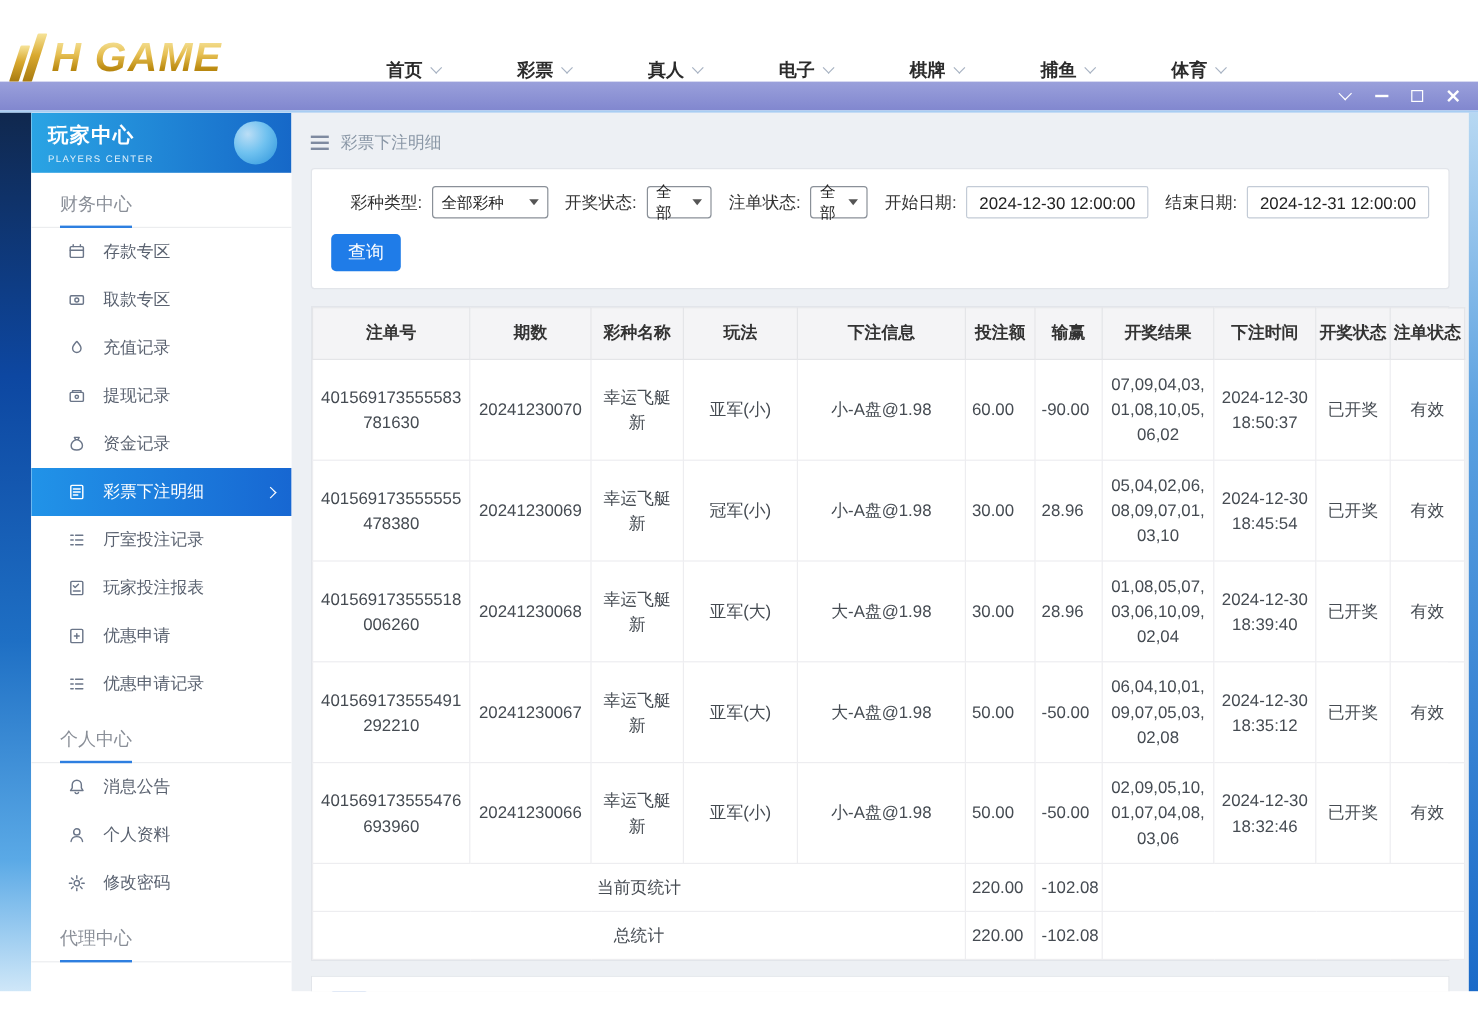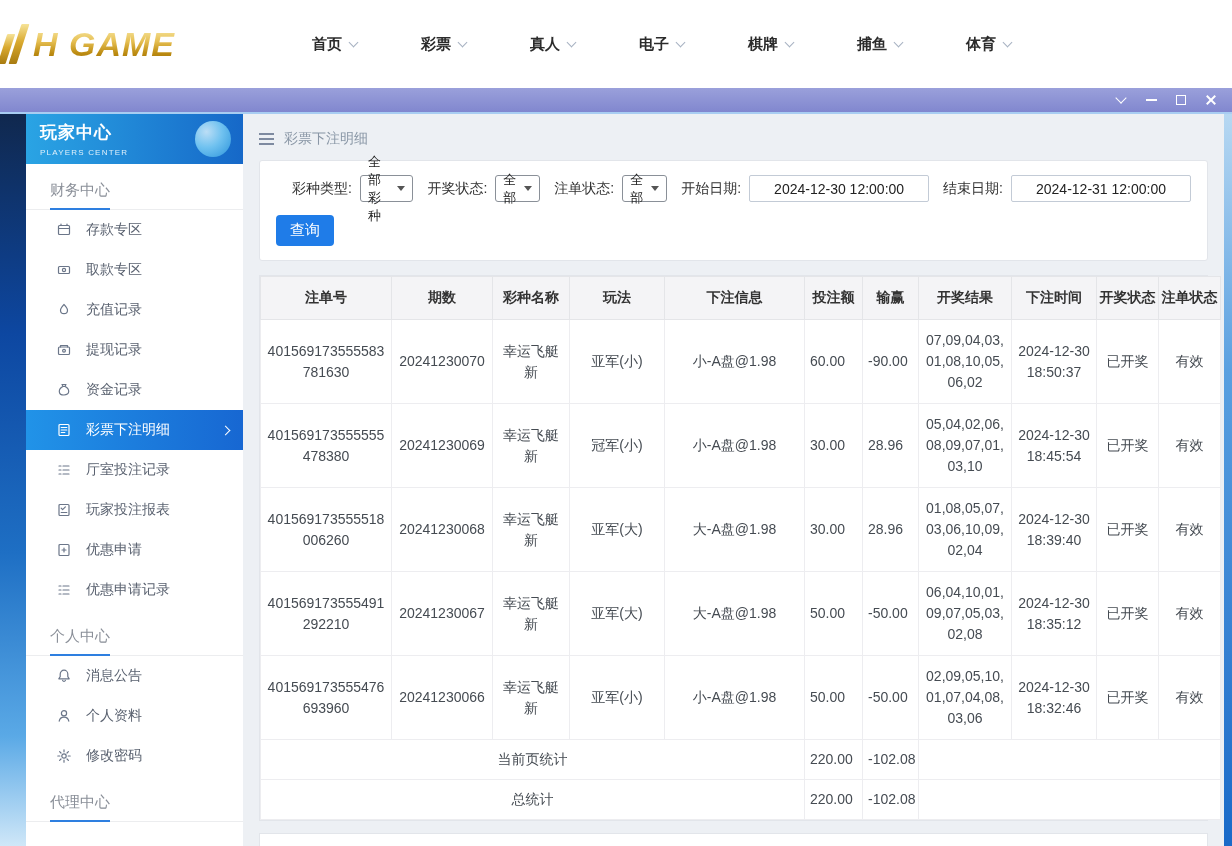--- a/index.html
+++ b/index.html
@@ -1,20 +1,20 @@
 <!DOCTYPE html>
 <html><head>
 <meta charset="utf-8">
 <style>
   *{box-sizing:border-box;margin:0;padding:0}
   html,body{width:1232px;height:846px;overflow:hidden}
   body{font-family:"Liberation Sans","DejaVu Sans",sans-serif;background:#fff}
 
   
-  .topbar{height:88px;display:flex;align-items:center;padding:0 24px 0 0;background:#fff}
+  .topbar{height:68px;display:flex;align-items:flex-end;padding:0 24px 0 10px;background:#fff}
   .logo{display:flex;align-items:center;gap:10px;width:268px;cursor:pointer}
   .logo-mark{display:flex;gap:3px;transform:skewX(-18deg);margin-left:4px}
   .logo-mark i{display:block;width:8px;height:40px;background:linear-gradient(180deg,#f6e398,#d9a92f 45%,#a87b10);border-radius:1px}
   .logo-mark i:first-child{height:30px;margin-top:10px}
   .logo-text{font-size:34px;font-weight:800;font-style:italic;letter-spacing:1px;
     background:linear-gradient(180deg,#f7e6a0 8%,#e6bf52 42%,#bd8c12 72%,#9a6d06);
     -webkit-background-clip:text;background-clip:text;color:transparent;white-space:nowrap}
   .mainnav{display:flex;gap:64px;margin-left:44px}
   .nav-item{display:flex;align-items:center;font-size:15px;color:#2b2b2b;text-decoration:none;cursor:pointer;font-weight:600}
   .chev{width:7px;height:7px;border-right:1.6px solid #a7b2c2;border-bottom:1.6px solid #a7b2c2;transform:rotate(45deg);display:inline-block;margin-left:8px;margin-top:-4px}
@@ -56,21 +56,21 @@
   .hamburger{display:inline-flex;flex-direction:column;gap:3px;cursor:pointer}
   .hamburger i{width:15px;height:2px;background:#7e8aa0}
 
   .filter-card{background:#fff;border:1px solid #e2e5ea;border-radius:3px;margin-top:8px;padding:14px 16px}
   .filter-row{display:flex;align-items:center;gap:8px;font-size:14px;color:#333}
   .filter-row label{margin-left:6px;white-space:nowrap}
   .filter-row label:first-child{margin-left:16px}
   .sel{display:inline-flex;align-items:center;justify-content:space-between;height:27px;border:1px solid #8a9098;border-radius:3px;background:#fff;padding:0 7px;font-size:13px;color:#222;cursor:pointer}
   .tri{width:0;height:0;border-left:4px solid transparent;border-right:4px solid transparent;border-top:5px solid #555;margin-left:8px}
   .w112{width:112px}.w62{width:62px}.w54{width:54px}
-  .date-input{height:27px;width:180px;border:1px solid #c3cbd6;border-radius:2px;padding:0 6px;font-size:14px;color:#222;font-family:inherit;text-align:center}
+  .date-input{height:27px;width:152px;border:1px solid #c3cbd6;border-radius:2px;padding:0 6px;font-size:14px;color:#222;font-family:inherit;text-align:center}
   .query-btn{margin-top:13px;width:58px;height:31px;background:#1f7ce8;color:#fff;border:none;border-radius:4px;font-size:15px;cursor:pointer;font-family:inherit}
 
   .table-card{background:#fff;border:1px solid #e2e5ea;margin-top:14px}
   table{width:100%;border-collapse:collapse;table-layout:fixed;font-size:14px;color:#454b52}
   th{background:#f4f4f6;color:#333;font-weight:700;height:43px;border:1px solid #e4e5e8;padding:4px 2px}
   td{border:1px solid #ededf0;text-align:center;padding:10px 5px;line-height:1.5;vertical-align:middle;background:#fff}
   td.break{word-break:break-all}
   td.num{text-align:left;padding-right:5px}
   tr.sum td{padding:9px 5px}
 

